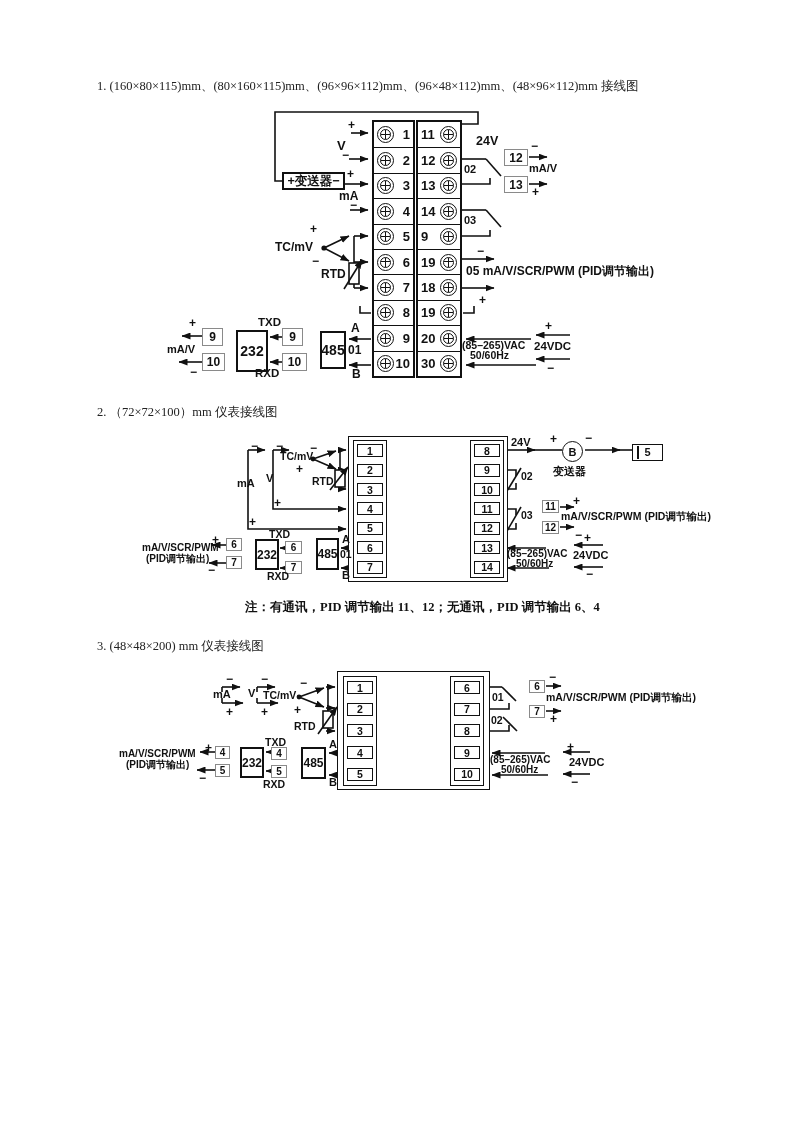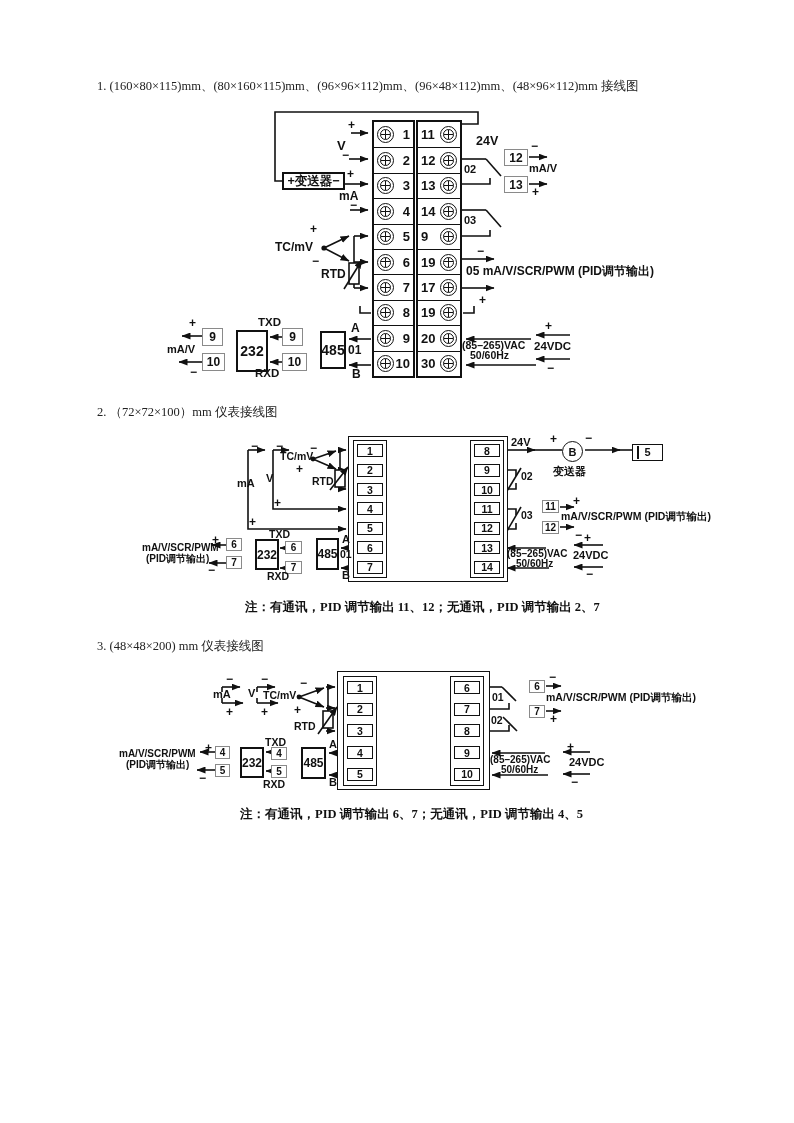--- a/index.html
+++ b/index.html
@@ -43,23 +43,22 @@
   .b5box{position:relative;}
   .b5box::before{content:"";position:absolute;left:4px;top:1px;bottom:1px;width:1.6px;background:#111;}
 </style>
 </head>
 <body>
 
 <div class="page">
 
   <div class="h2" style="left:97px;top:78px">1. (160×80×115)mm、(80×160×115)mm、(96×96×112)mm、(96×48×112)mm、(48×96×112)mm 接线图</div>
   <div class="h2" style="left:97px;top:404px">2. （72×72×100）mm 仪表接线图</div>
-  <div class="note" style="left:245px;top:599px">注：有通讯，PID 调节输出 11、12；无通讯，PID 调节输出 2、7</div>
+  <div class="note" style="left:245px;top:599px">注：有通讯，PID 调节输出 11、12；无通讯，PID 调节输出 6、4</div>
   <div class="h2" style="left:97px;top:638px">3. (48×48×200) mm 仪表接线图</div>
-  <div class="note" style="left:240px;top:806px">注：有通讯，PID 调节输出 6、7；无通讯，PID 调节输出 4、5</div>
 
   <svg class="wires" viewBox="0 0 794 1123">
     <defs>
       <marker id="a1" markerWidth="9" markerHeight="7" refX="8.5" refY="3.5" orient="auto" markerUnits="userSpaceOnUse">
         <path d="M0,0 L9,3.5 L0,7 Z" fill="#111"></path>
       </marker>
     </defs>
     <g stroke="#111" stroke-width="1.6" fill="none">
       <path d="M462 124 H478 V112 H275 V181 H283"></path>
       <line x1="351" y1="133" x2="368" y2="133" marker-end="url(#a1)"></line>
@@ -255,21 +254,21 @@
       </div>
         <div class="d1cell">
         <span class="tnum">9</span>
         <span class="screw"></span>
       </div>
         <div class="d1cell">
         <span class="tnum">19</span>
         <span class="screw"></span>
       </div>
         <div class="d1cell">
-        <span class="tnum">17</span>
+        <span class="tnum">18</span>
         <span class="screw"></span>
       </div>
         <div class="d1cell">
         <span class="tnum">19</span>
         <span class="screw"></span>
       </div>
         <div class="d1cell">
         <span class="tnum">20</span>
         <span class="screw"></span>
       </div>

